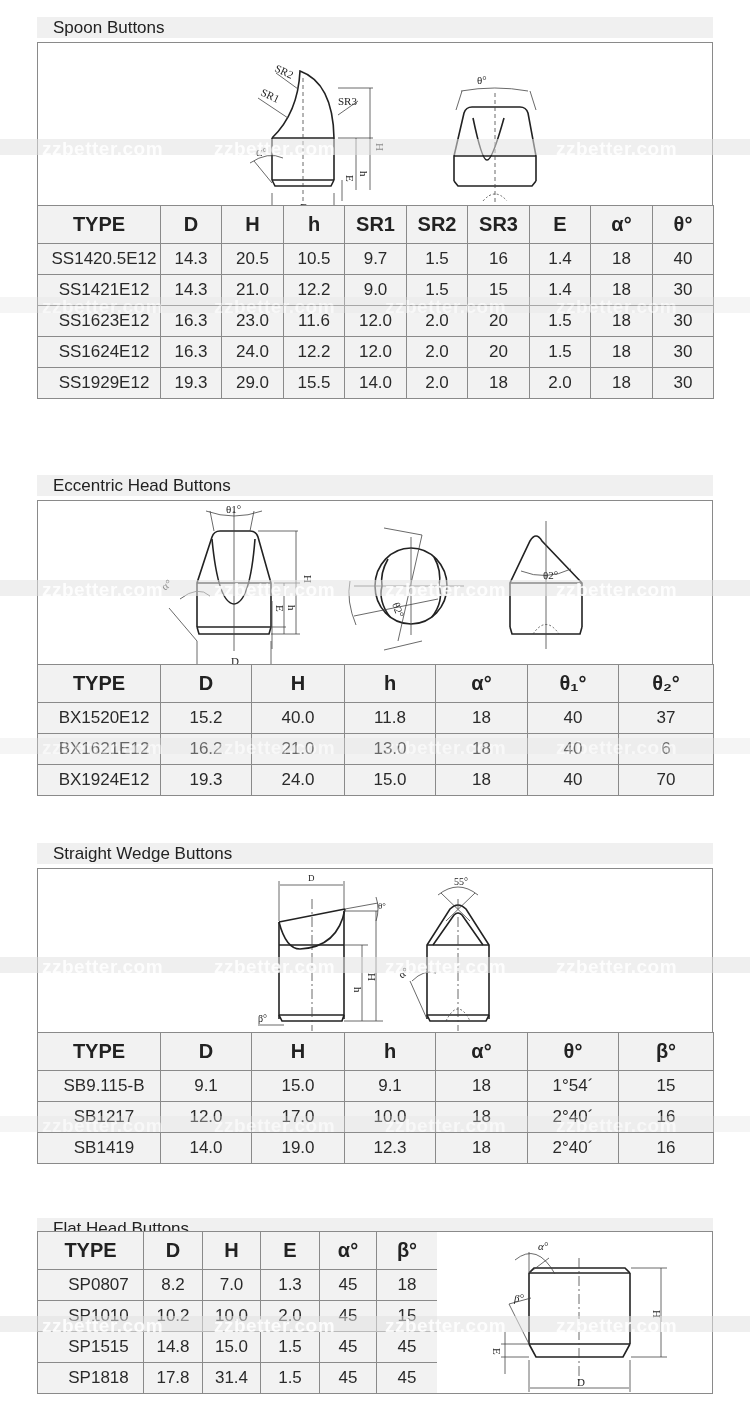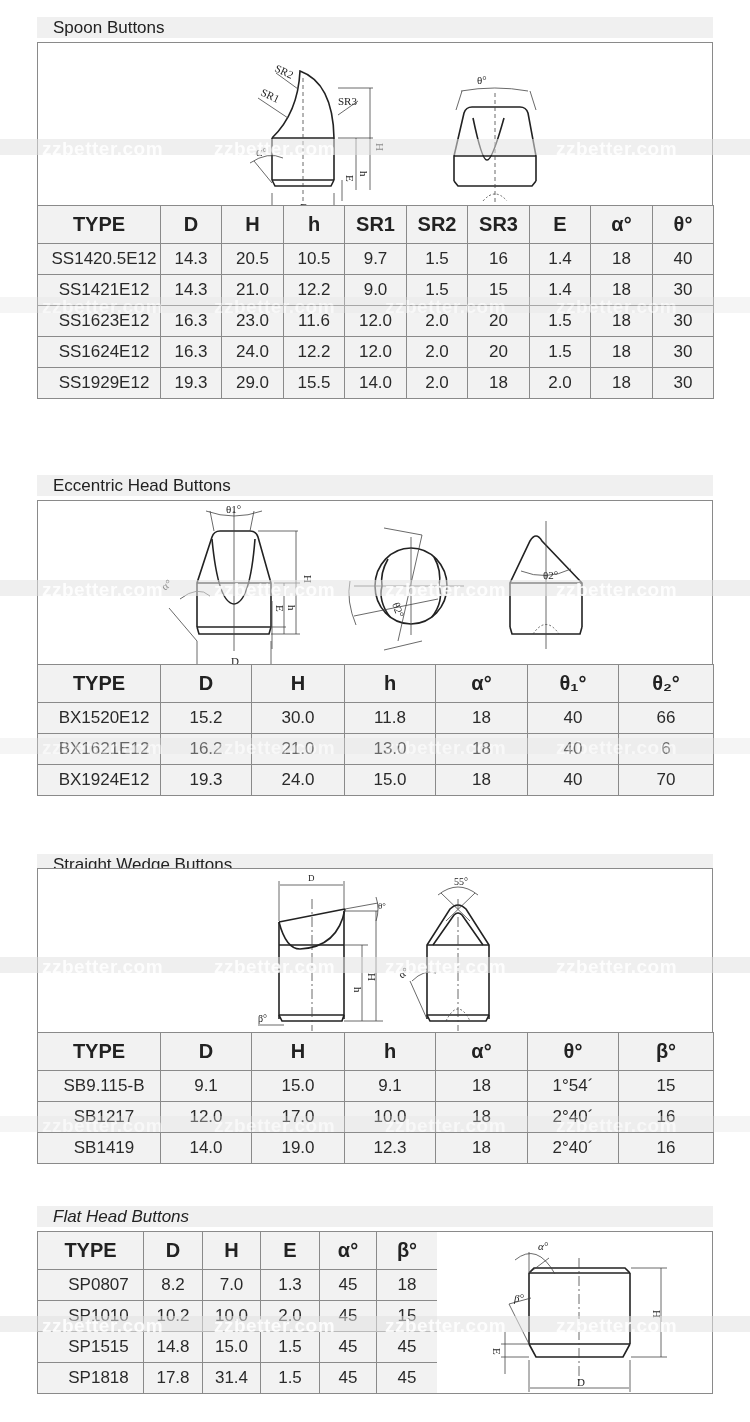--- a/index.html
+++ b/index.html
@@ -277,25 +277,25 @@
         <th>h</th>
         <th>α°</th>
         <th>θ₁°</th>
         <th>θ₂°</th>
       </tr>
     </thead>
     <tbody>
         <tr>
           <td class="type-cell">BX1520E12</td>
           <td>15.2</td>
-          <td>30.0</td>
+          <td>40.0</td>
           <td>11.8</td>
           <td>18</td>
           <td>40</td>
-          <td>66</td>
+          <td>37</td>
         </tr>
         <tr>
           <td class="type-cell">BX1621E12</td>
           <td>16.2</td>
           <td>21.0</td>
           <td>13.0</td>
           <td>18</td>
           <td>40</td>
           <td>6</td>
         </tr>
@@ -306,21 +306,21 @@
           <td>15.0</td>
           <td>18</td>
           <td>40</td>
           <td>70</td>
         </tr>
       </tbody>
   </table>
 </div>
 
 <div class="section" style="top:843px;">
-  <div class="sec-title" style="top:11px;">Straight Wedge Buttons</div>
+  <div class="sec-title" style="top:0;">Straight Wedge Buttons</div>
   <div class="diagram-box" style="top:25px;height:164px;">
     <svg width="676" height="164" viewBox="0 0 676 164">
       <g fill="none" stroke="#222" stroke-width="1.6">
         <line x1="241" y1="53" x2="307" y2="40"></line>
         <path d="M241 53 Q248 80 262 80 Q300 78 307 40"></path>
         <line x1="241" y1="53" x2="241" y2="150"></line>
         <line x1="306" y1="42" x2="306" y2="150"></line>
         <line x1="241" y1="76" x2="306" y2="76"></line>
         <line x1="241" y1="146" x2="306" y2="146"></line>
         <path d="M241 146 L244 152 L304 152 L306 146"></path>
@@ -413,21 +413,21 @@
           <td>12.3</td>
           <td>18</td>
           <td>2°40´</td>
           <td>16</td>
         </tr>
       </tbody>
   </table>
 </div>
 
 <div class="section" style="top:1206px;">
-  <div class="sec-title" style="top:0;font-style:italic;">Flat Head Buttons</div>
+  <div class="sec-title" style="top:12px;">Flat Head Buttons</div>
   <table class="spec flat" style="top:25px;width:400px;">
     <colgroup>
       <col style="width:106px">
         <col style="width:59px">
         <col style="width:58px">
         <col style="width:59px">
       <col style="width:57px">
         <col style="width:61px">
     </colgroup>
     <thead>

